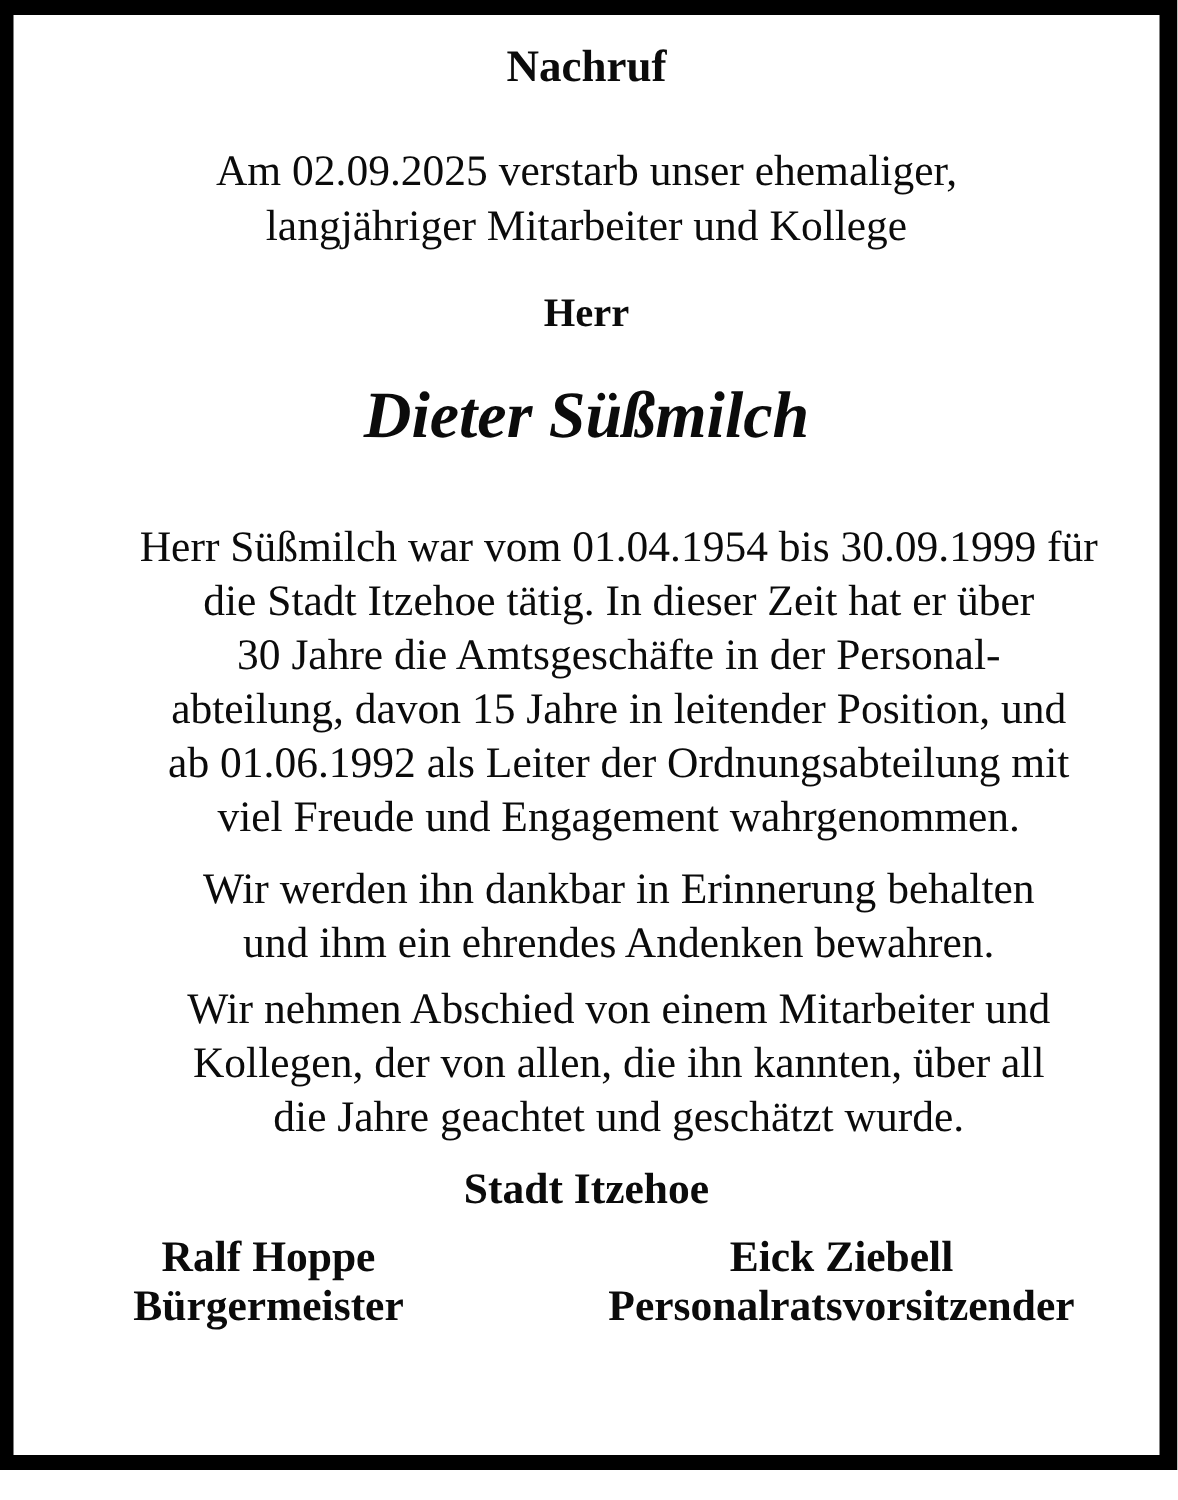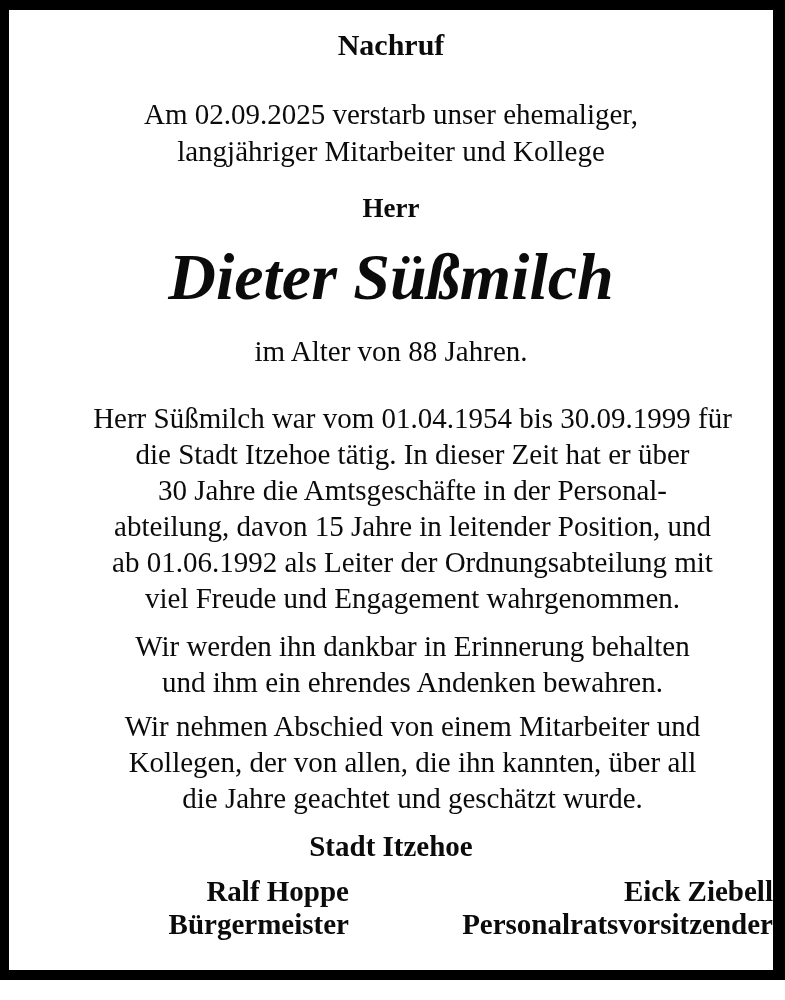--- a/index.html
+++ b/index.html
@@ -35,21 +35,21 @@
     font-weight: normal;
   }
   .honorific {
     margin: 22px 0 0 0;
     font-size: 27px;
     line-height: 33px;
     font-weight: bold;
   }
   .deceased-name {
     margin: 12px 0 0 0;
-    font-size: 66px;
+    font-size: 44px;
     line-height: 80px;
     font-weight: bold;
     font-style: italic;
   }
   .age-line {
     margin: 16px 0 0 0;
     font-size: 29px;
     line-height: 37px;
   }
   .para {
@@ -69,21 +69,21 @@
   }
   .signature-row {
     margin-top: 12px;
     display: flex;
     width: 100%;
   }
   .signature {
     font-size: 29px;
     line-height: 33px;
     font-weight: bold;
-    text-align: right;
+    text-align: center;
   }
   .signature.left  { width: 44.5%; }
   .signature.right { width: 55.5%; }
   .line { display: block; }
 </style>
 </head>
 <body>
 
 <div class="page">
 
@@ -93,21 +93,20 @@
     <span class="line">Am 02.09.2025 verstarb unser ehemaliger,</span>
     <span class="line">langjähriger Mitarbeiter und Kollege</span>
   </p>
 
   <div class="honorific">
     <div class="line">Herr</div>
   </div>
 
   <h2 class="deceased-name">Dieter Süßmilch</h2>
 
-  <p class="age-line">im Alter von 88 Jahren.</p>
 
   <div class="para para-1">
     <span class="line">Herr Süßmilch war vom 01.04.1954 bis 30.09.1999 für</span>
     <span class="line">die Stadt Itzehoe tätig. In dieser Zeit hat er über</span>
     <span class="line">30 Jahre die Amtsgeschäfte in der Personal-</span>
     <span class="line">abteilung, davon 15 Jahre in leitender Position, und</span>
     <span class="line">ab 01.06.1992 als Leiter der Ordnungsabteilung mit</span>
     <span class="line">viel Freude und Engagement wahrgenommen.</span>
   </div>
 

